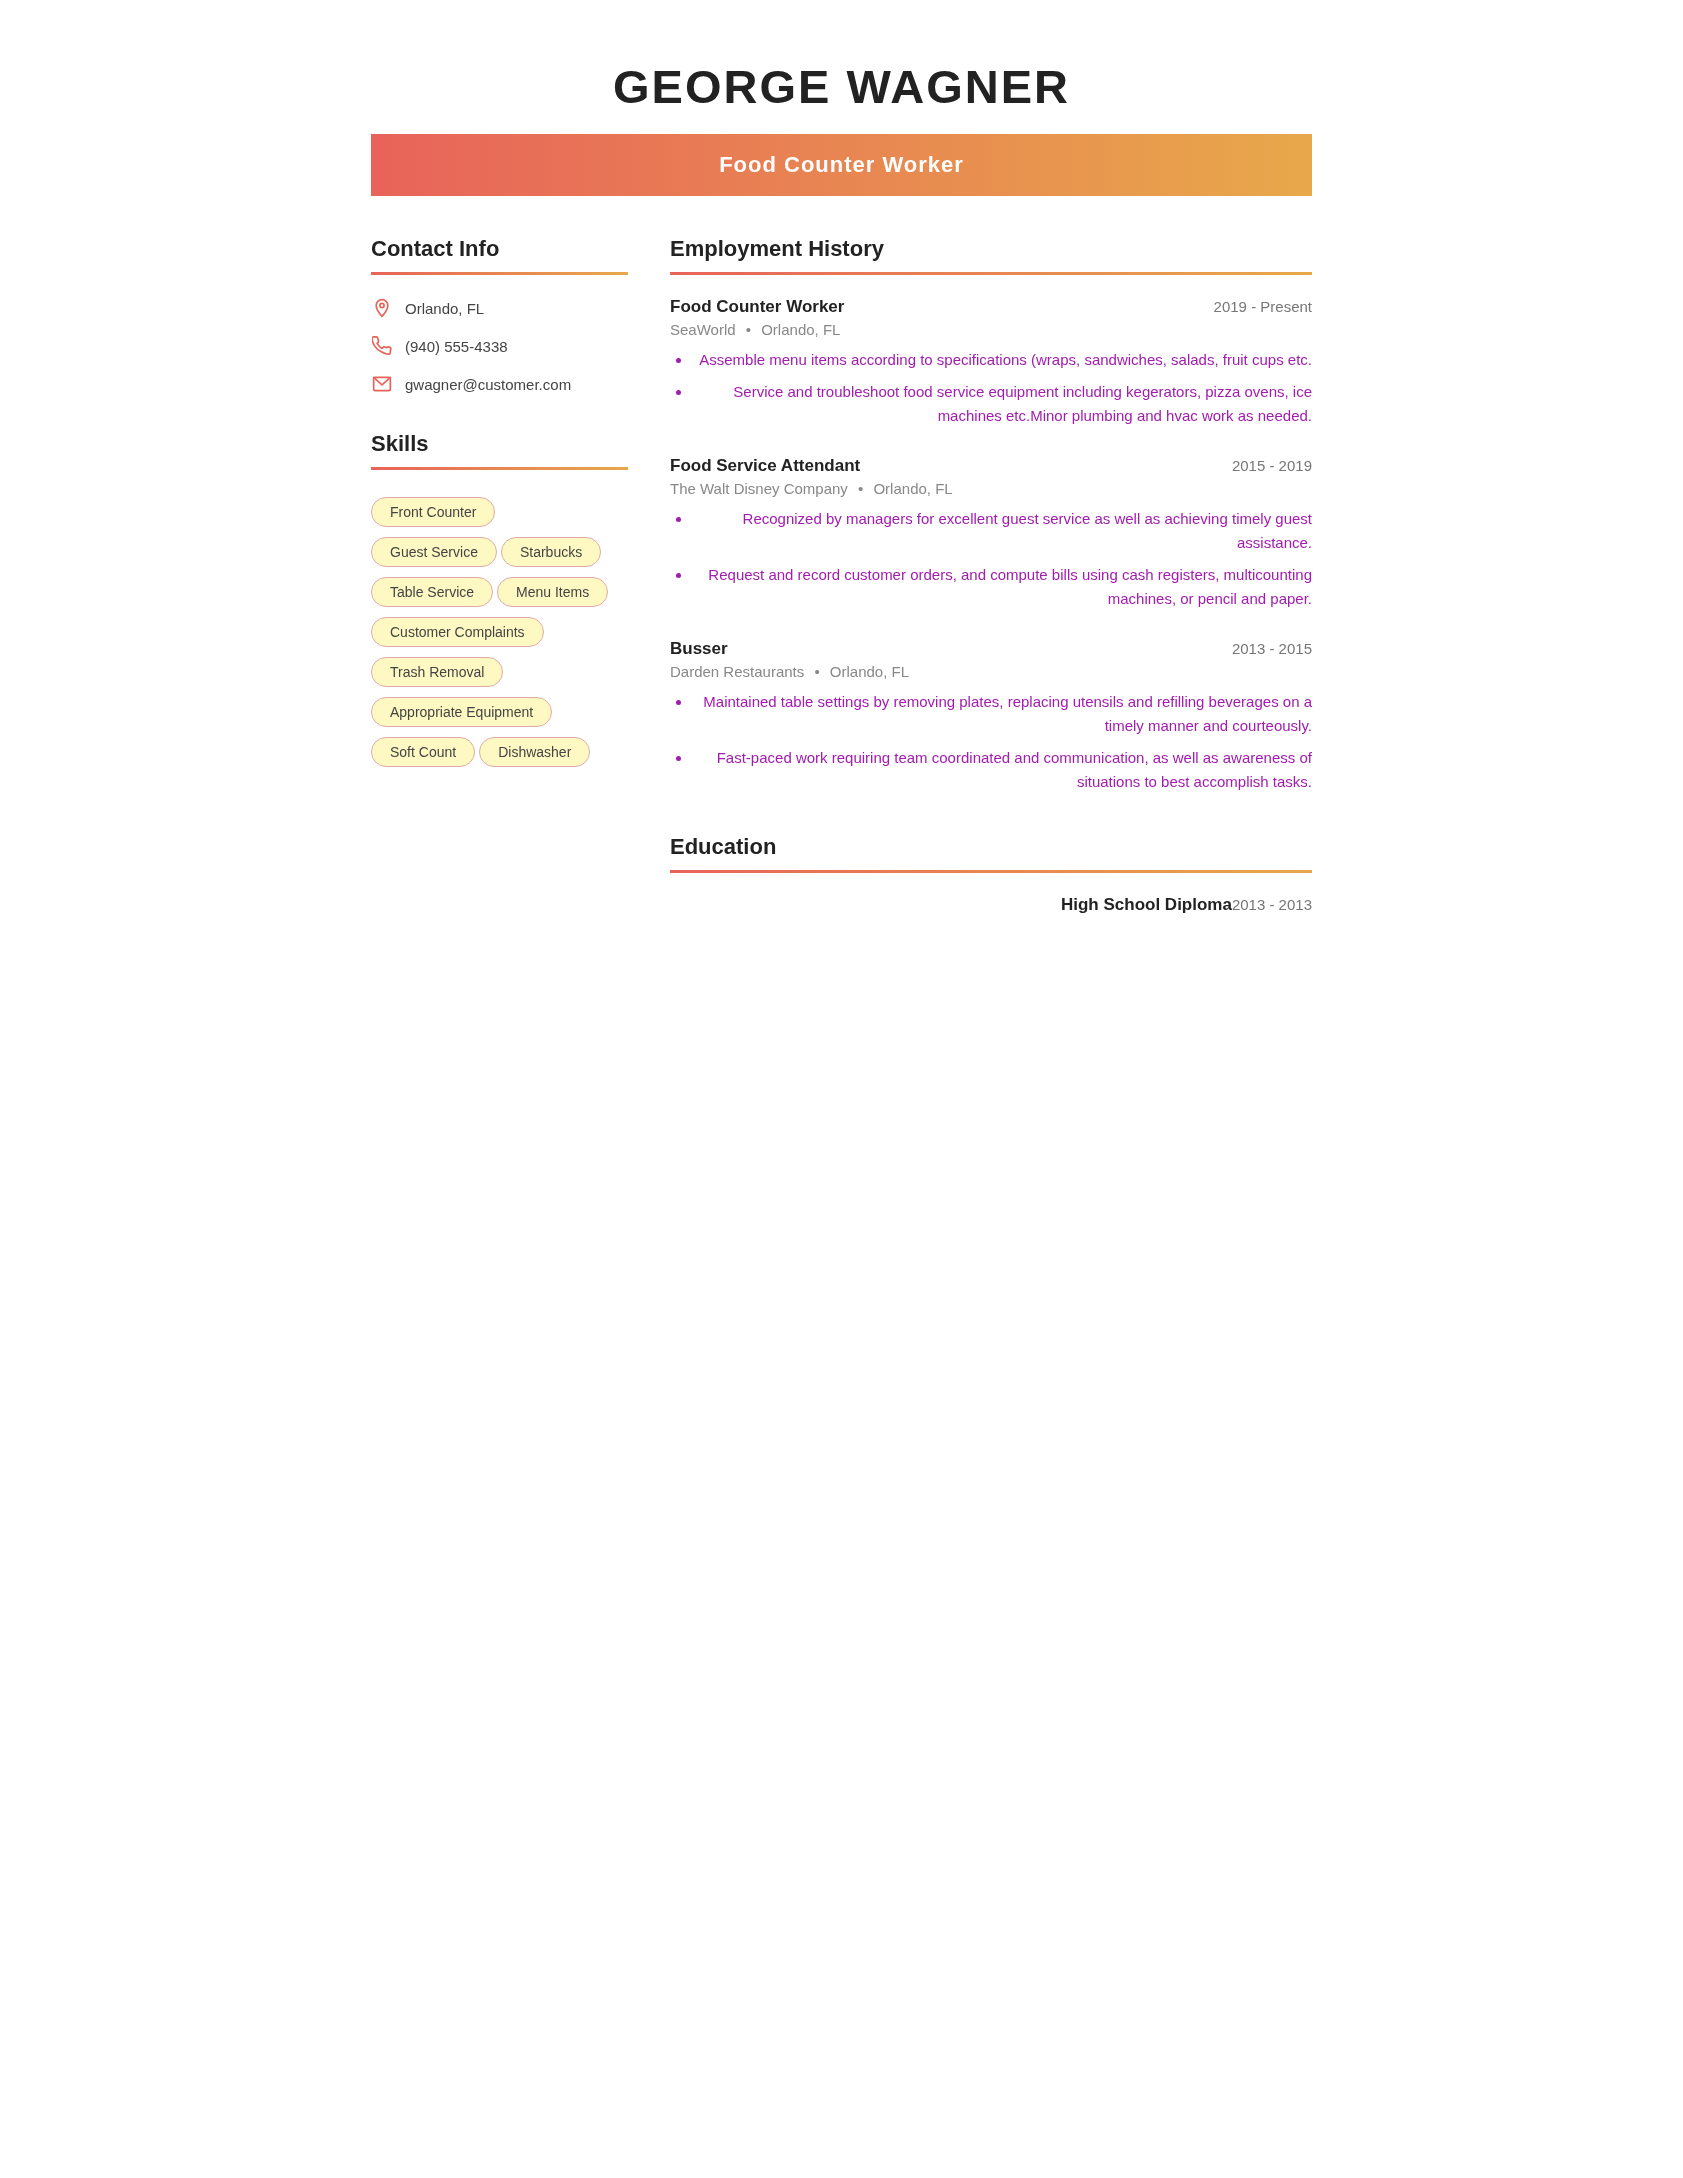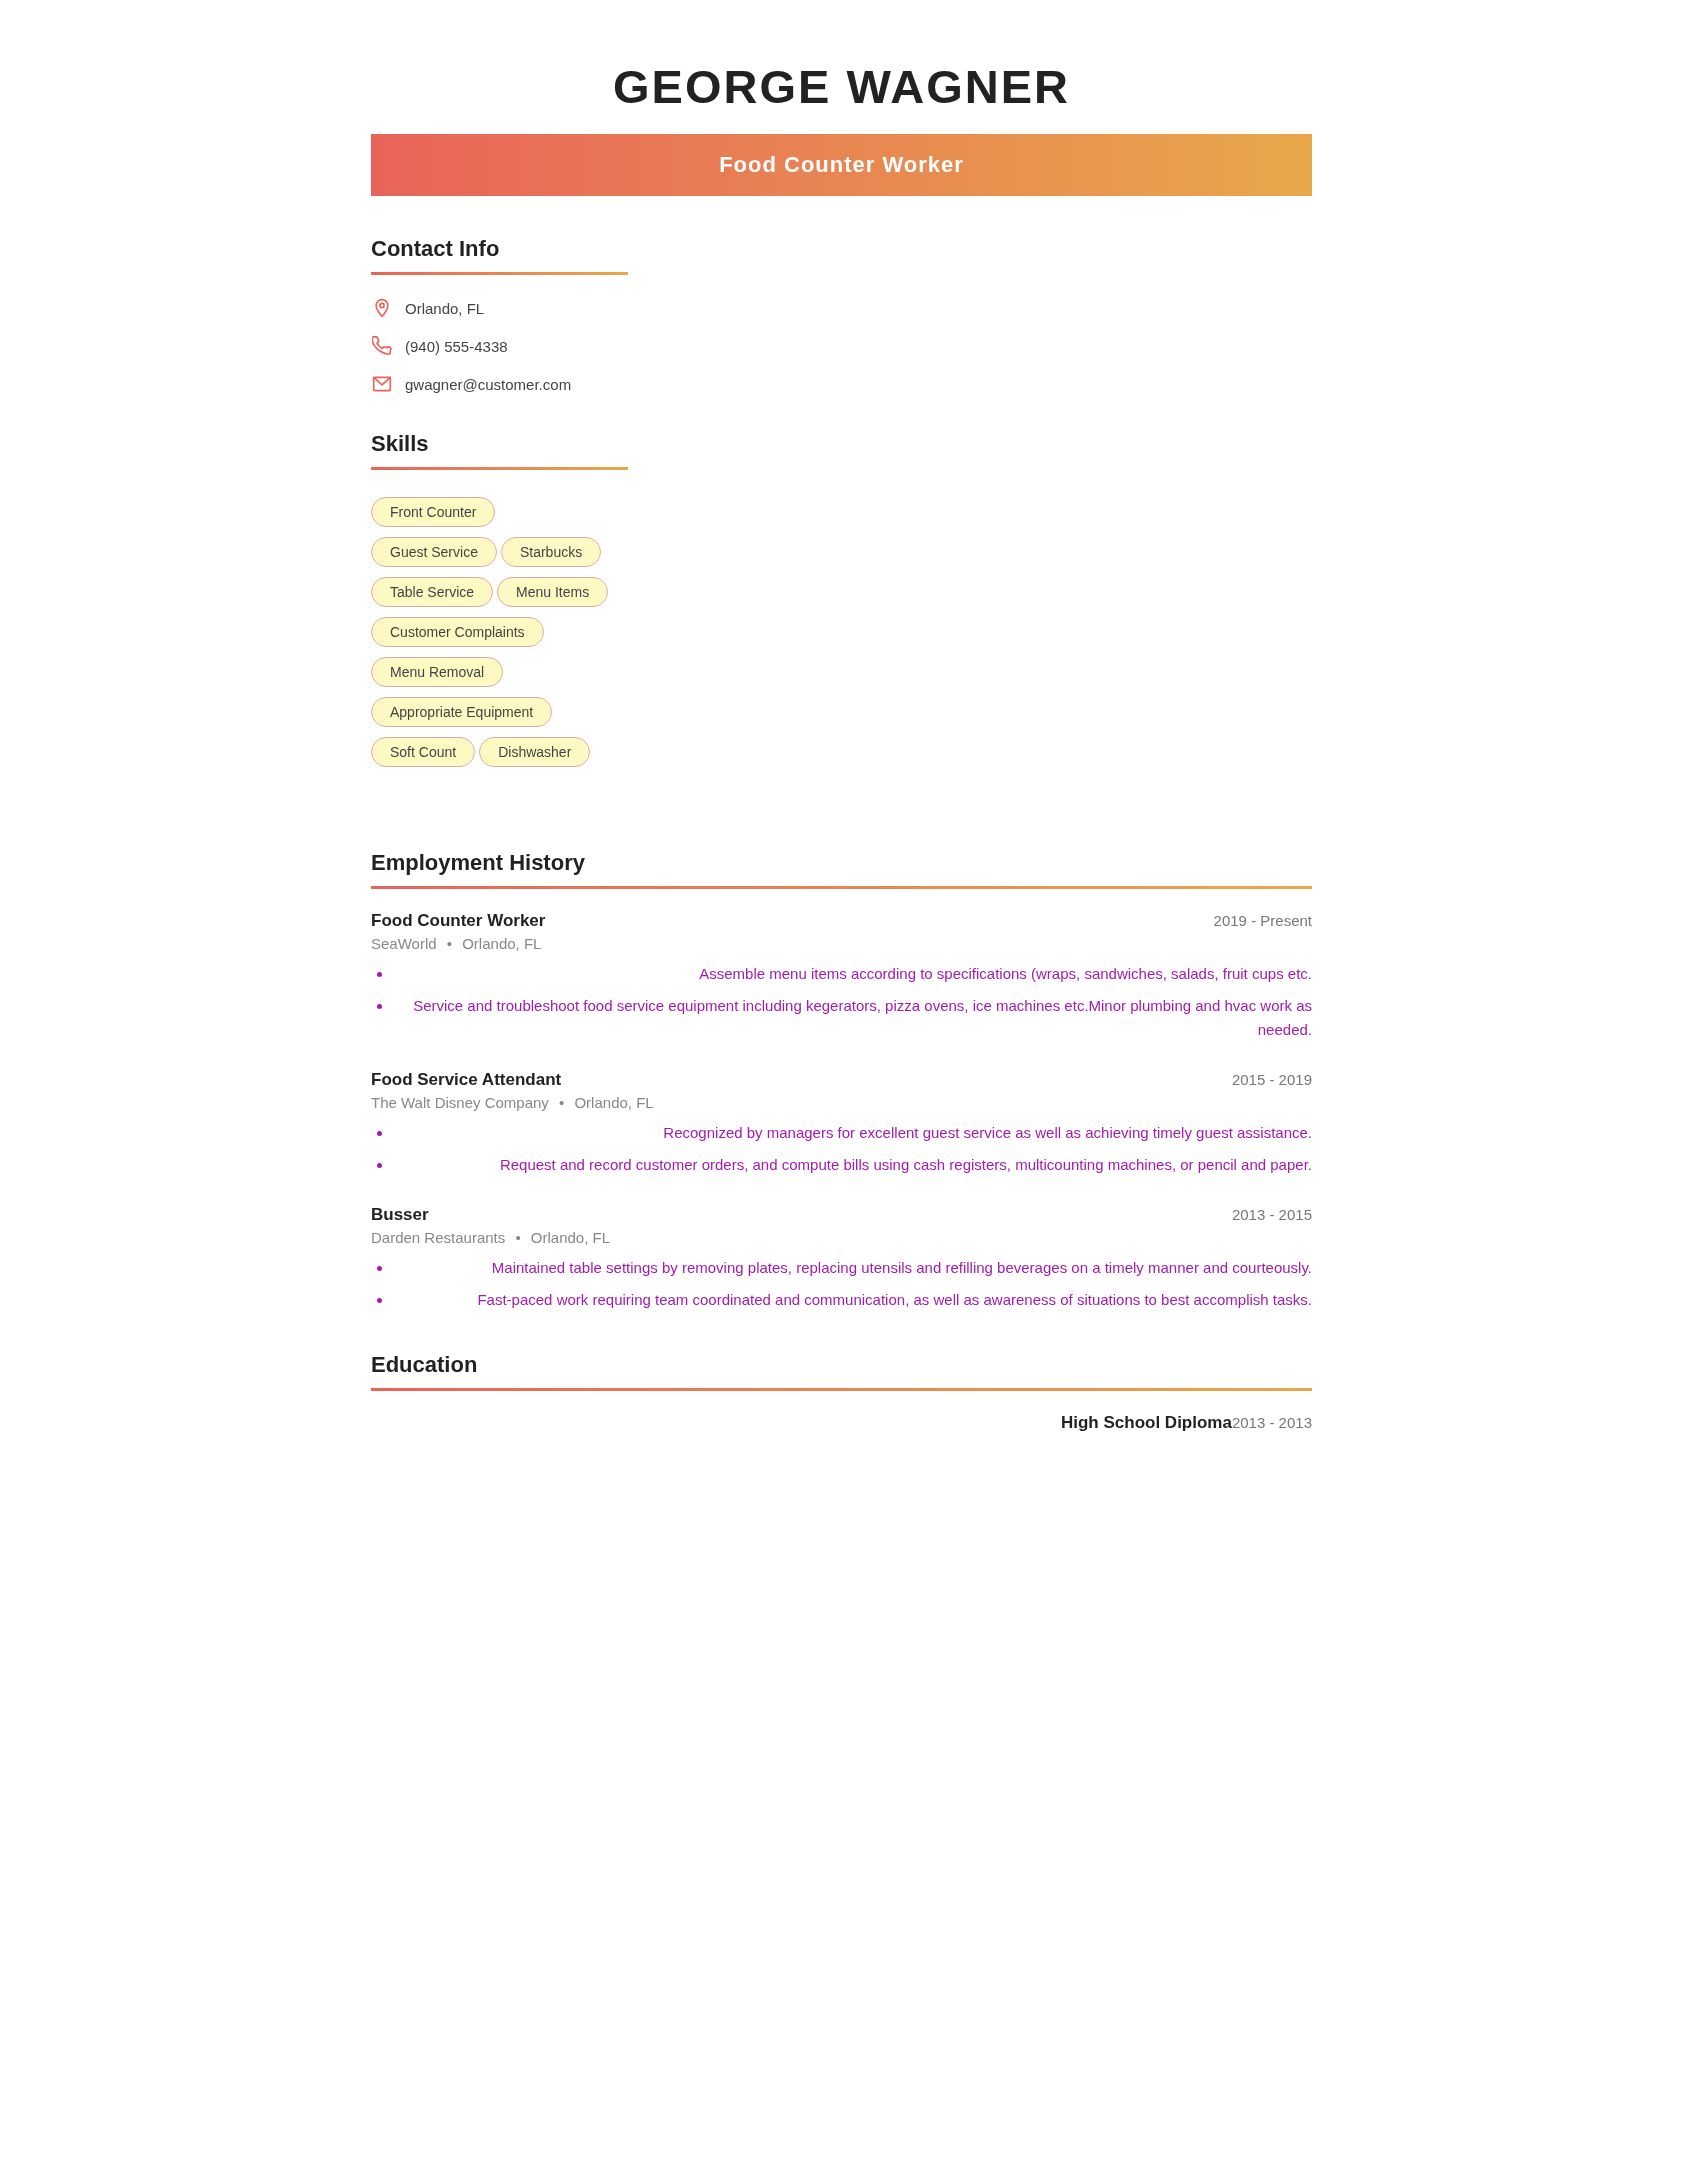--- a/index.html
+++ b/index.html
@@ -40,22 +40,21 @@
 
     .header-title-bar span {
       color: #fff;
       font-size: 22px;
       font-weight: 600;
       letter-spacing: 1px;
     }
 
     .body-layout {
       display: flex;
-      gap: 78px;
-      flex-direction: column;
+      gap: 42px;
     }
 
     .sidebar {
       width: 257px;
       flex-shrink: 0;
     }
 
     .main-content {
       flex: 1;
     }
@@ -239,21 +238,21 @@
       <div class="skills-section">
         <div class="section-title">Skills</div>
         <div class="section-divider"></div>
         <div class="skills-tags" id="skills-container">
         <span class="skill-tag">Front Counter</span>
             <span class="skill-tag">Guest Service</span>
             <span class="skill-tag">Starbucks</span>
             <span class="skill-tag">Table Service</span>
             <span class="skill-tag">Menu Items</span>
             <span class="skill-tag">Customer Complaints</span>
-            <span class="skill-tag">Menu Removal</span>
+            <span class="skill-tag">Trash Removal</span>
             <span class="skill-tag">Appropriate Equipment</span>
             <span class="skill-tag">Soft Count</span>
             <span class="skill-tag">Dishwasher</span>
           </div>
       </div>
 
     </div>
 
     <div class="main-content">
 

